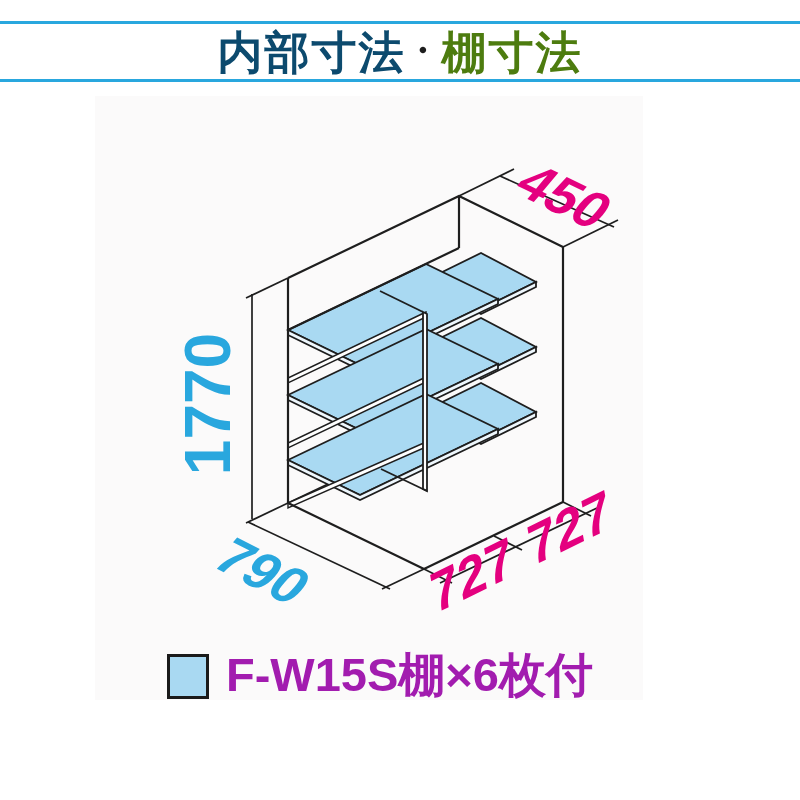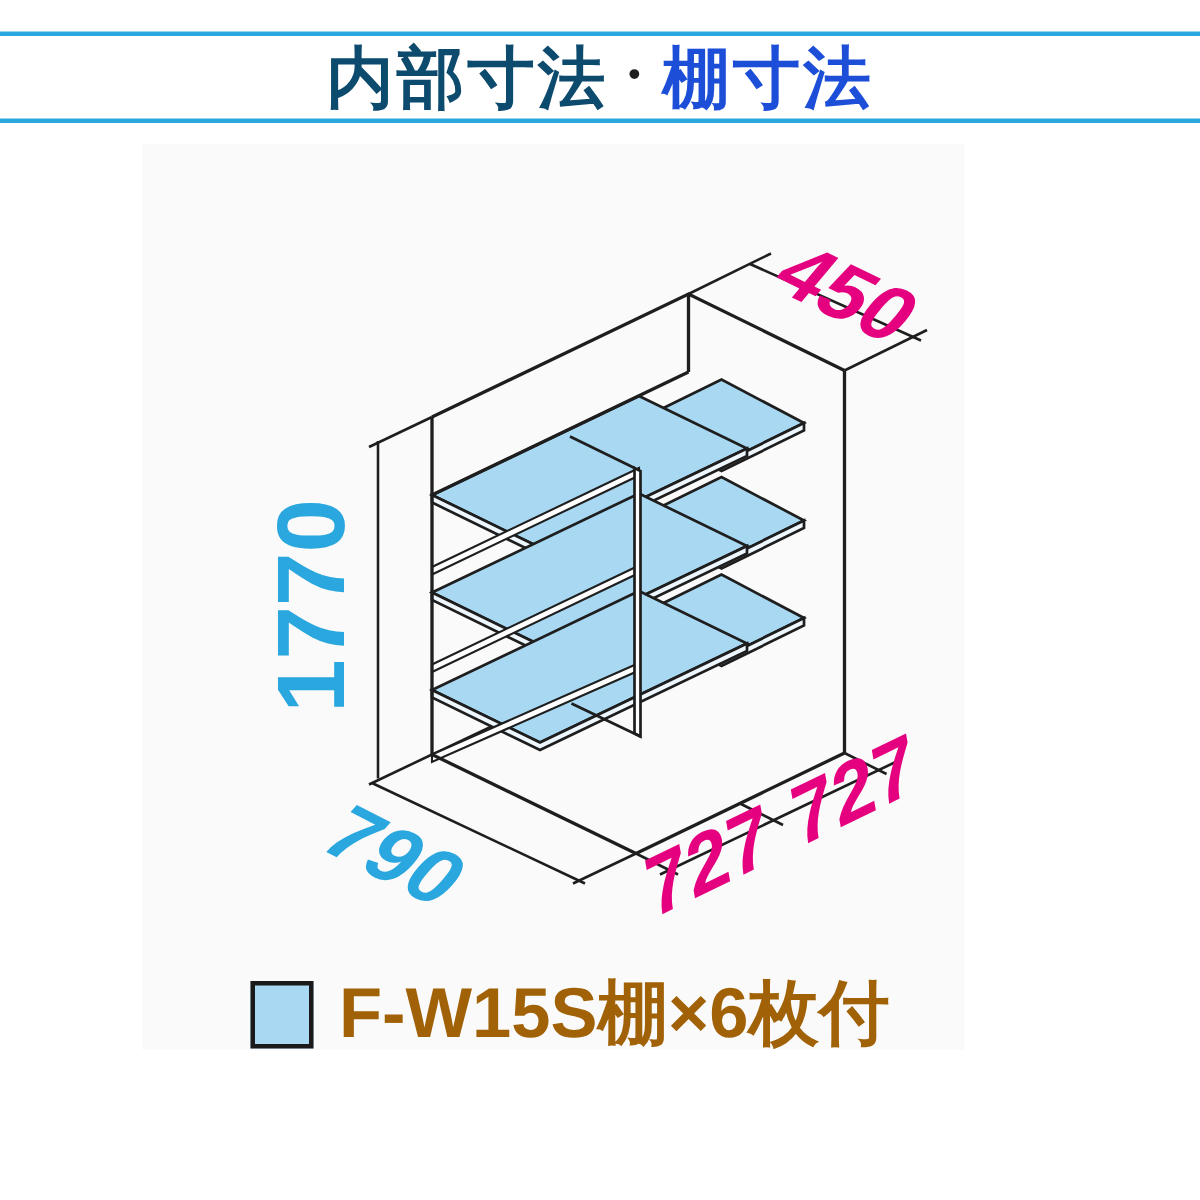--- a/index.html
+++ b/index.html
@@ -11,21 +11,21 @@
   .figure-bg{position:absolute;left:95px;top:96px;width:548px;height:604px;background:#fbfafa;}
   .rule{position:absolute;left:0;width:800px;height:3px;background:#29a7de;}
   .rule-top{top:21px;}
   .rule-bottom{top:79px;}
   .page-title{
     position:absolute;top:25px;left:0;width:800px;text-align:center;
     font-size:45px;font-weight:700;letter-spacing:2px;line-height:50px;
   }
   .title-cyan{color:#0c4a6e;}
   .title-dot{color:#1e1e1e;font-size:34px;vertical-align:6px;}
-  .title-magenta{color:#1d4ed8;}
+  .title-magenta{color:#4d7c0f;}
   svg{position:absolute;left:0;top:0;}
   .dim{
     position:absolute;text-align:center;font-weight:700;white-space:nowrap;
   }
   .dim-1770{
     left:115px;top:368px;width:185px;height:72px;line-height:72px;
     font-size:64px;color:#29a7de;transform:rotate(-90deg);
   }
   .dim-450{
     left:492px;top:164px;width:145px;height:64px;line-height:64px;
@@ -39,21 +39,21 @@
     left:388px;top:518px;width:265px;height:66px;line-height:66px;
     font-size:54px;color:#e4007f;transform:rotate(-26deg) skewX(-16deg);
   }
   .dim-727 span{margin:0 9px;}
   .legend-swatch{
     position:absolute;left:167px;top:654px;width:42px;height:45px;
     background:#a9d9f2;border:3px solid #1a1a1a;box-sizing:border-box;
   }
   .legend-label{
     position:absolute;left:226px;top:646px;height:58px;line-height:58px;
-    font-size:47px;font-weight:600;color:#a16207;white-space:nowrap;
+    font-size:47px;font-weight:600;color:#a21caf;white-space:nowrap;
   }
 </style>
 </head>
 <body>
 
 <div class="figure-bg"></div>
 
 <div class="rule rule-top"></div>
 <div class="page-title">
   <span class="title-cyan">内部寸法</span><span class="title-dot">・</span><span class="title-magenta">棚寸法</span>

